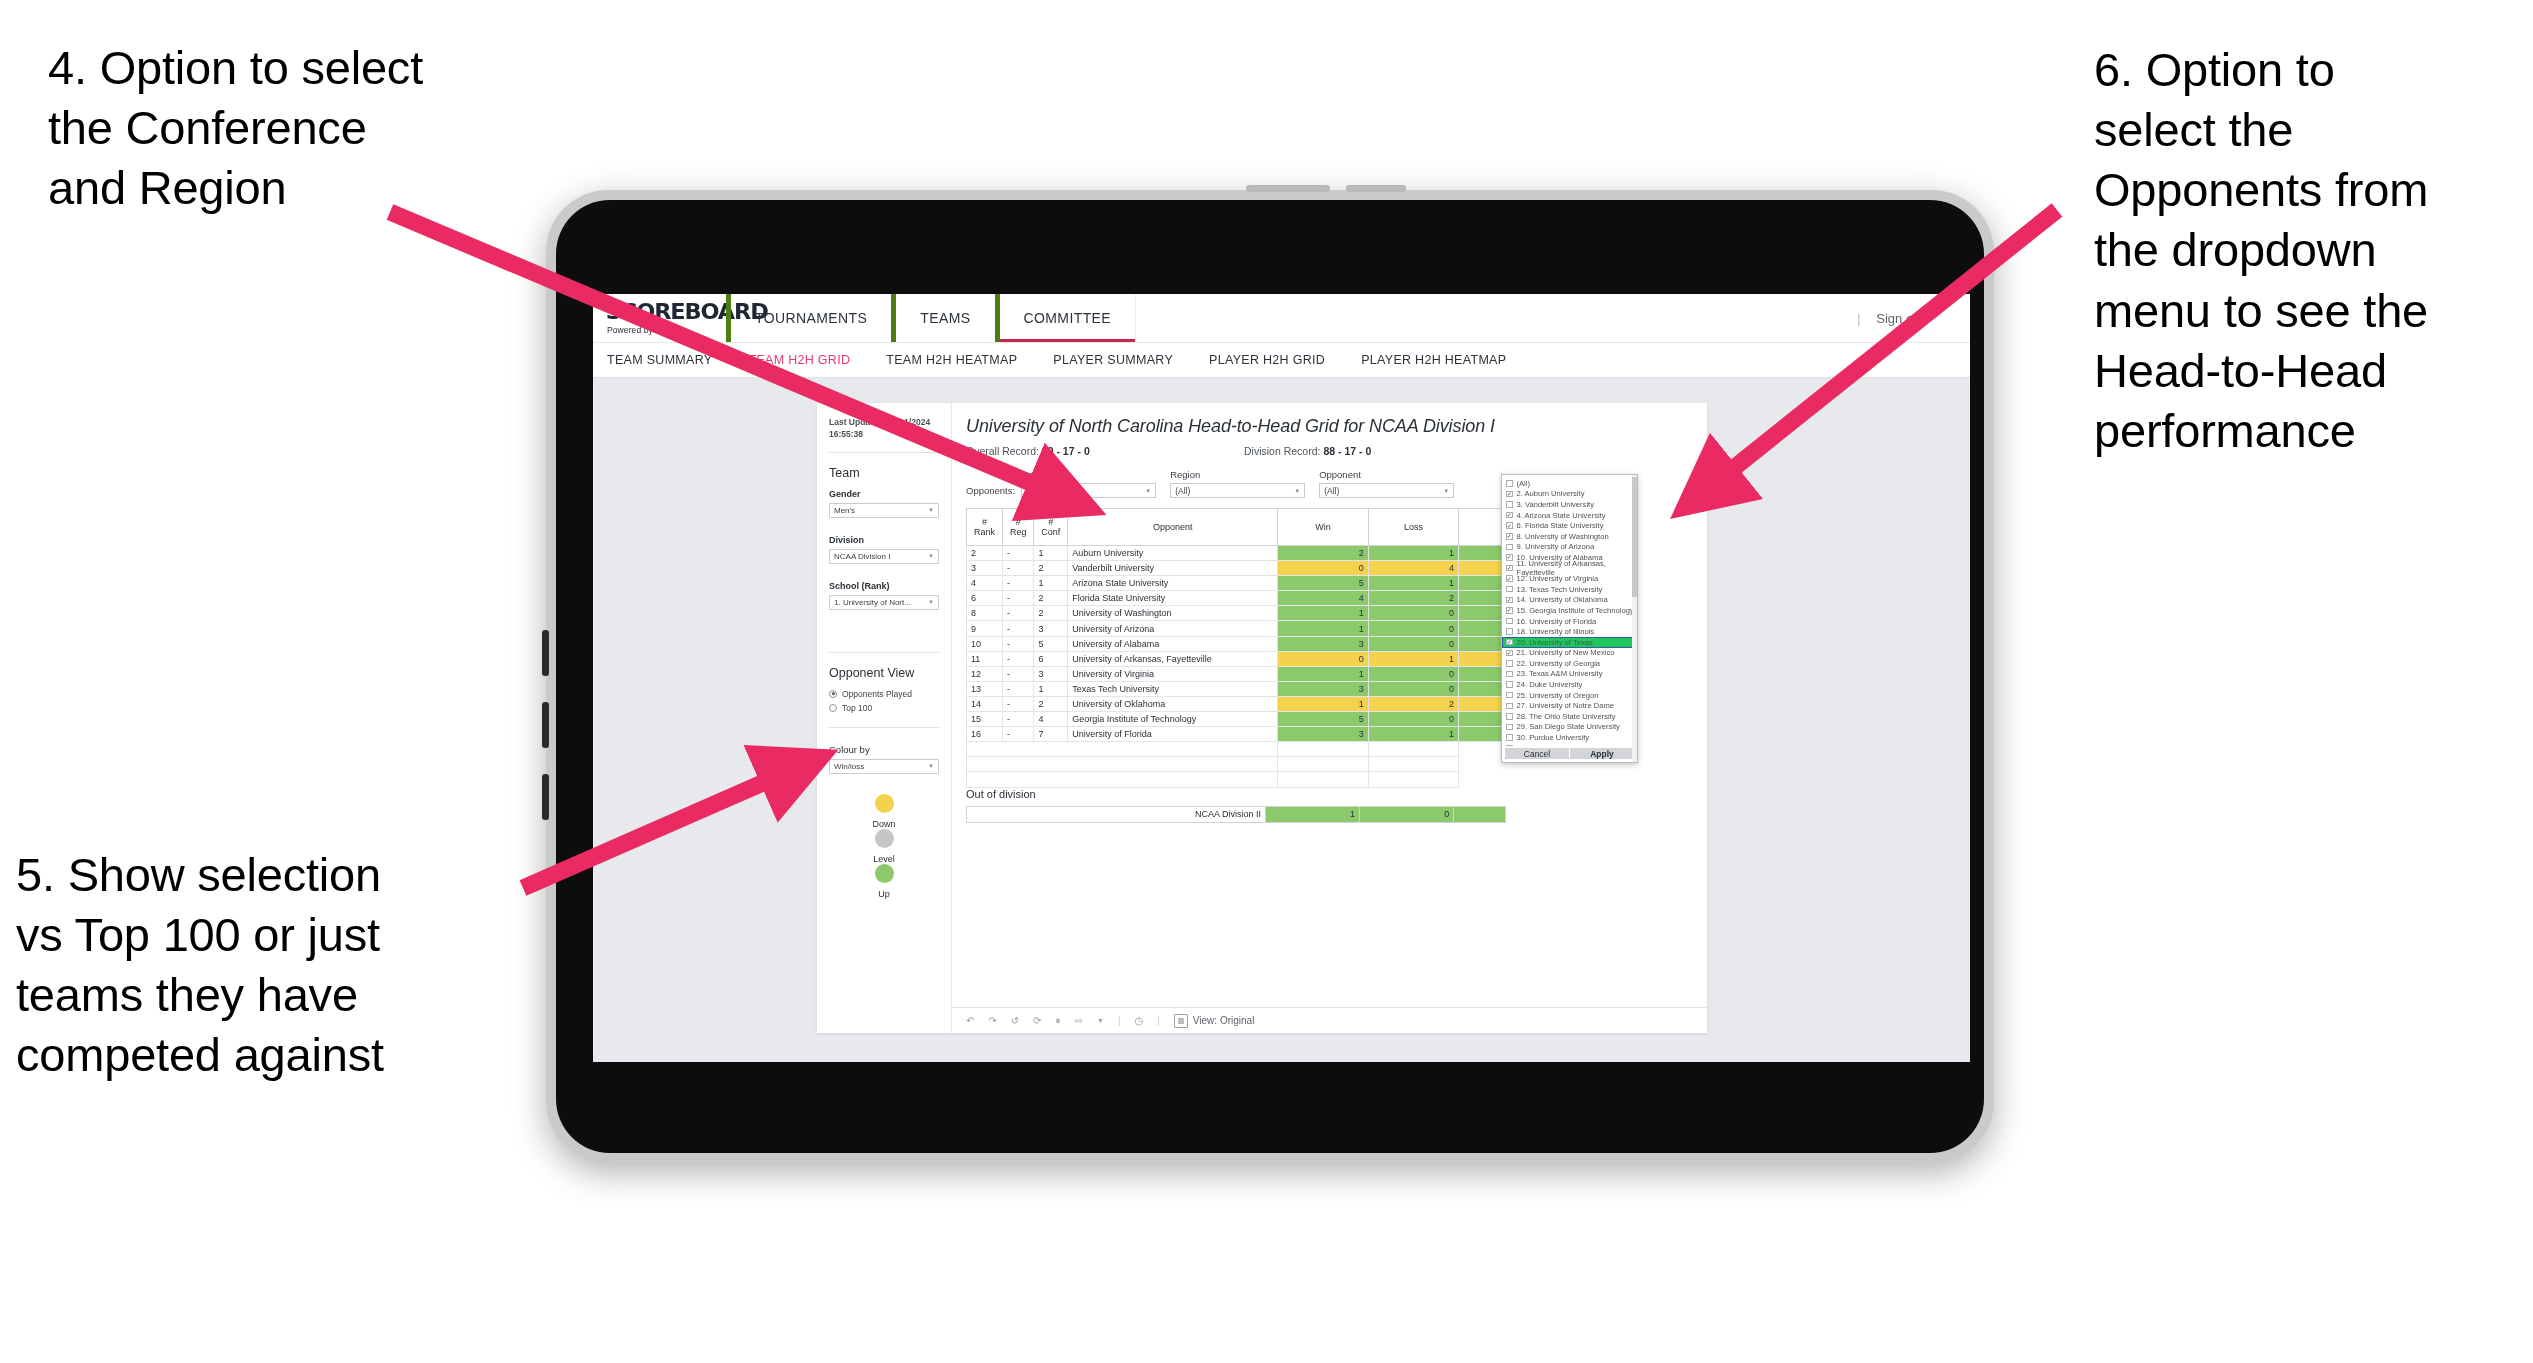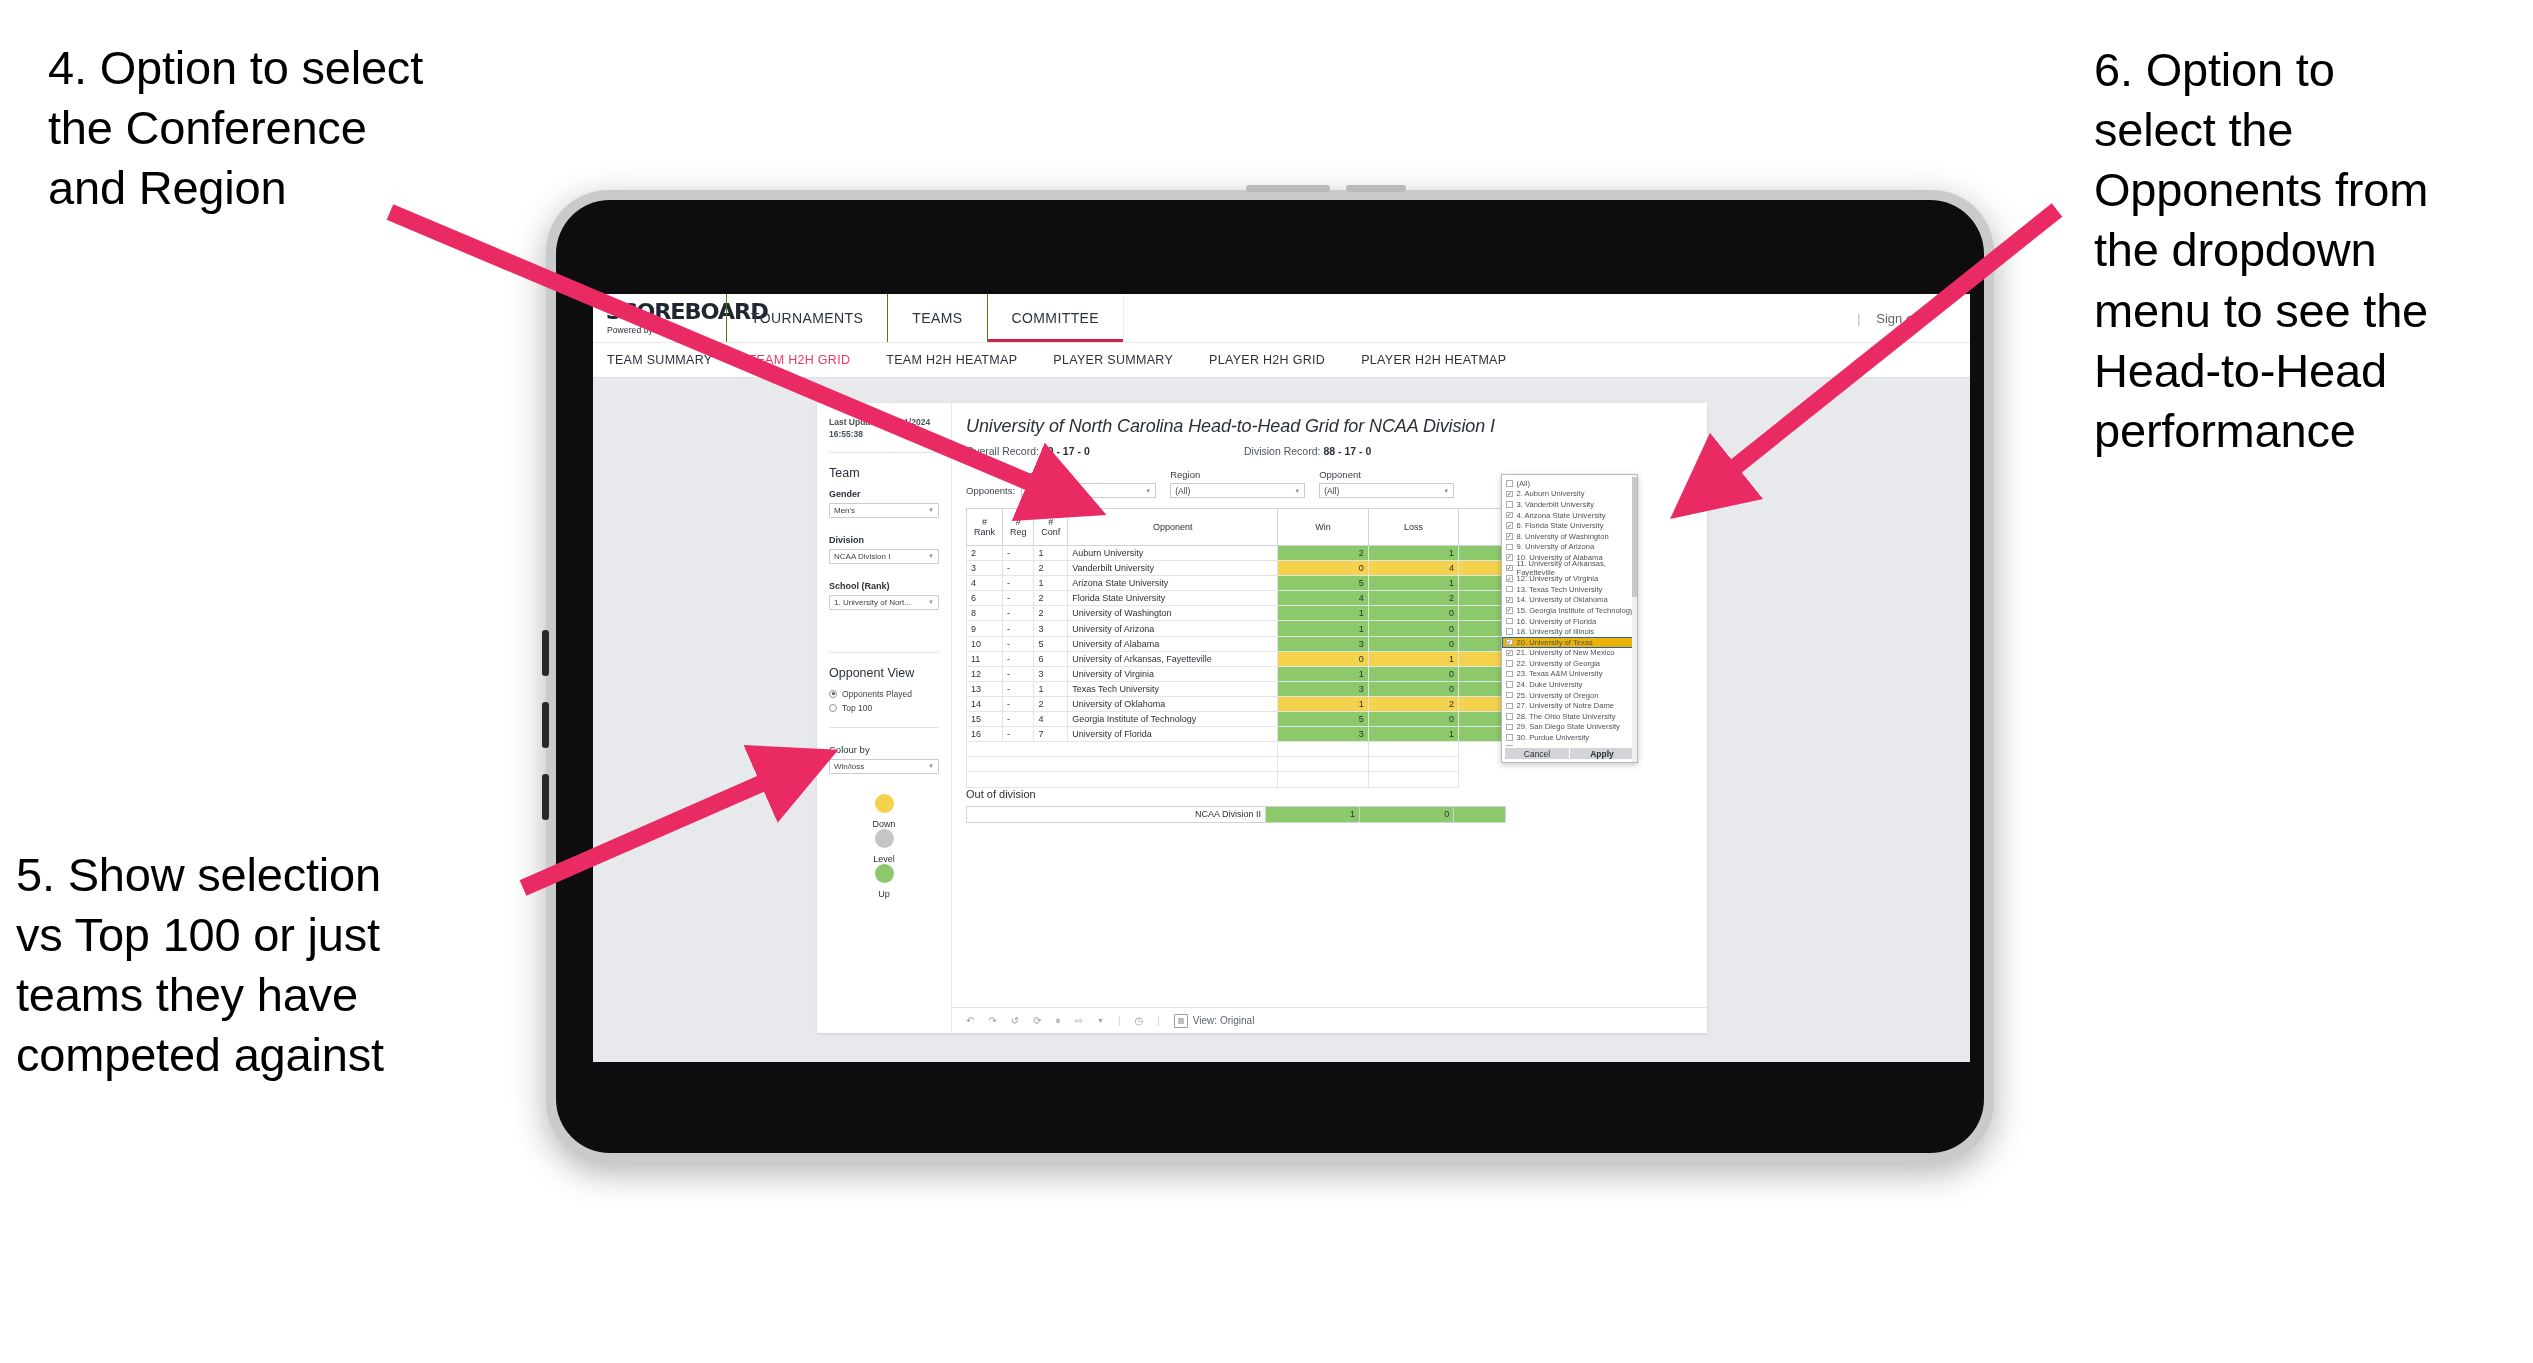--- a/index.html
+++ b/index.html
@@ -65,21 +65,21 @@
     font-family:"DejaVu Sans", sans-serif;
     font-weight:bold;font-size:22px;letter-spacing:-1.1px;
     color:#1f2733;line-height:1;
     transform:scaleX(1.02);
   }
   #logo-sub{font-size:8.5px;color:#1f2733;margin-top:2px;letter-spacing:.1px;}
   #logo-sub .accent{color:#e8396b;font-weight:bold;}
   .topnav-item{
     display:flex;align-items:center;padding:0 24px;
     font-size:14px;color:#2c333c;letter-spacing:.4px;
-    border-left:1px solid #4d7c0f;
+    border-left:5px solid #4d7c0f;
     position:relative;cursor:pointer;
   }
   .topnav-item.active:after{
     content:"";position:absolute;left:0;right:0;bottom:0;height:3px;background:#c3274b;
   }
   #topnav-spacer{flex:1;border-left:1px solid #eceef0;}
   #signout{
     display:flex;align-items:center;gap:16px;
     padding-right:46px;font-size:13px;color:#5e646c;
   }
@@ -194,21 +194,21 @@
   .opt{
     display:flex;align-items:center;gap:4px;height:10.6px;
     padding-left:4px;font-size:7.6px;color:#4c5258;cursor:pointer;
     box-sizing:border-box;
   }
   .opt .cb{
     width:6.5px;height:6.5px;border:1px solid #a8aeb4;background:#fff;
     display:flex;align-items:center;justify-content:center;
     font-size:6px;color:#3c4249;line-height:1;flex:none;box-sizing:border-box;
   }
-  .opt.sel{background:#eab308;outline:1.5px solid #2c5fa8;outline-offset:-1.5px;}
+  .opt.sel{background:#22c55e;outline:1.5px solid #2c5fa8;outline-offset:-1.5px;}
   #opp-actions{
     height:16px;display:flex;align-items:stretch;gap:1px;
     padding:2px 3px 3px 3px;box-sizing:border-box;
   }
   #opp-actions div{
     flex:1;background:#d2d4d7;display:flex;align-items:center;justify-content:center;
     font-size:8.5px;color:#2b3138;cursor:pointer;
   }
   #opp-actions .apply{font-weight:bold;}
   #opp-scroll{position:absolute;right:0;top:0;width:5px;height:287px;background:#f0f1f3;}

